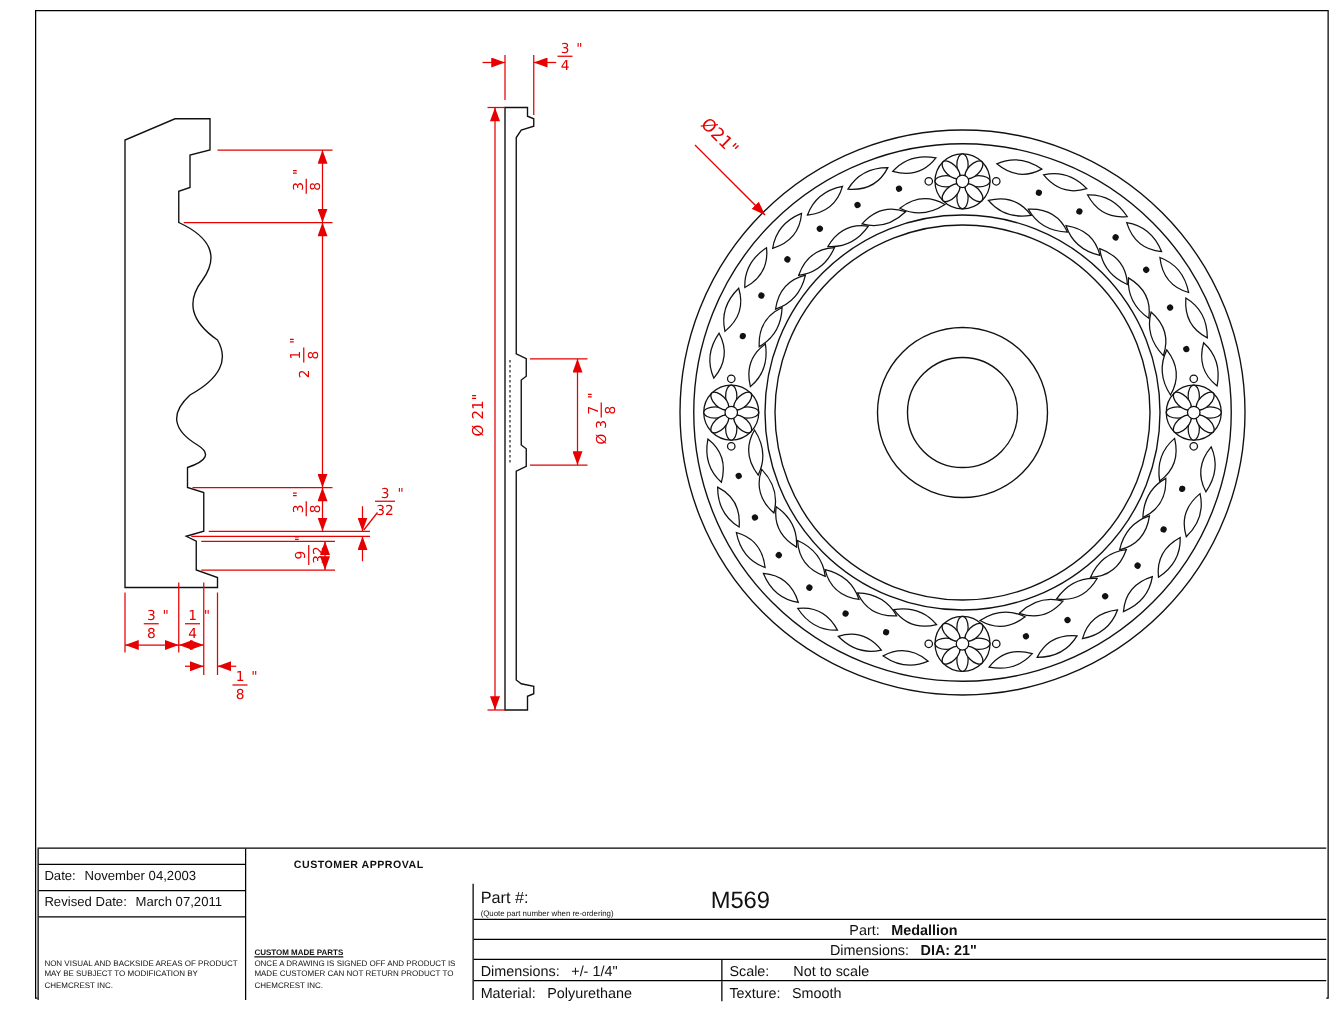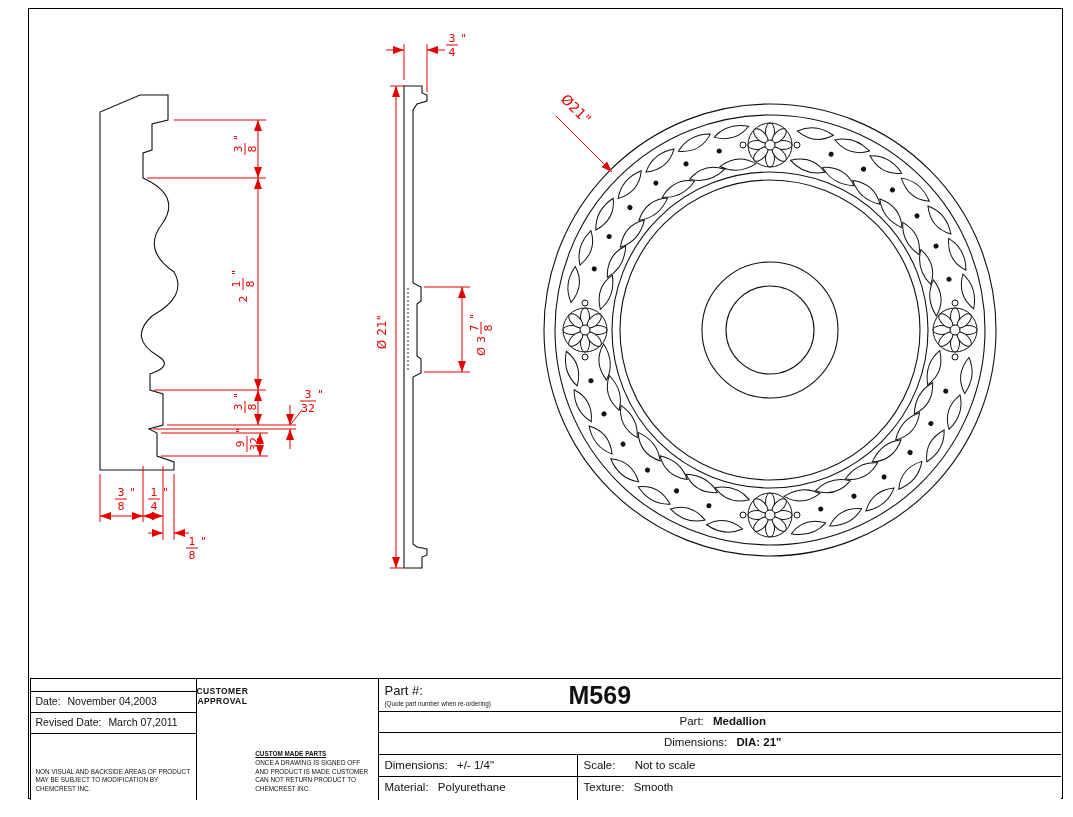--- a/index.html
+++ b/index.html
@@ -26,30 +26,30 @@
   .logo-mark{width:56px;height:56px;flex:0 0 auto;}
   .logo-text{margin-left:10px;}
   .brand{font-family:"Liberation Serif",serif;font-size:27px;letter-spacing:3px;line-height:1;}
   .tagline{border-top:1.5px solid #000;margin-top:2px;padding-top:2px;font-size:7.5px;
            letter-spacing:1.6px;color:#333;}
   .tb-dates{width:166px;border-left:1.5px solid #000;box-sizing:border-box;display:flex;flex-direction:column;}
   .drows{margin-top:12px;border-top:1px solid #000;}
   .drow{height:21px;border-bottom:1px solid #000;font-size:10.5px;padding:3px 0 0 5px;box-sizing:border-box;white-space:nowrap;}
   .drow .val{margin-left:4px;}
   .tb-note{margin-top:auto;font-size:6.4px;line-height:1.35;padding:0 5px 6px 5px;}
-  .tb-approval{width:182px;border-left:1.5px solid #000;box-sizing:border-box;display:flex;flex-direction:row;}
+  .tb-approval{width:182px;border-left:1.5px solid #000;box-sizing:border-box;display:flex;flex-direction:column;}
   .appr-title{font-weight:bold;font-size:8.5px;text-align:center;padding-top:7px;letter-spacing:.4px;}
   .appr-note{margin-top:auto;font-size:6.4px;line-height:1.35;padding:0 7px 6px 7px;}
   .cmp-title{font-weight:bold;text-decoration:underline;display:block;}
-  .tb-part{flex:1;border-left:1.5px solid #000;box-sizing:border-box;display:flex;flex-direction:column;}
+  .tb-part{flex:1;border-left:1.5px solid #000;box-sizing:border-box;display:flex;flex-direction:column;margin-top:28px;}
   .p-row1{height:33px;display:flex;border-bottom:1px solid #000;box-sizing:border-box;}
   .p-no{width:190px;padding:2px 0 0 6px;box-sizing:border-box;}
   .p-no-label{font-size:13px;}
   .p-hint{display:block;font-size:6.3px;margin-top:1px;}
-  .p-noval{font-size:25px;font-weight:bold;align-self:center;}
+  .p-noval{font-size:19px;font-weight:normal;align-self:center;}
   .p-row2,.p-row3{height:21px;border-bottom:1px solid #000;font-size:11.5px;
                   padding:3px 0 0 6px;box-sizing:border-box;text-align:center;}
   .p-row3{height:22px;}
   .p-val-b{font-weight:bold;margin-left:6px;}
   .p-row4{height:22px;border-bottom:1px solid #000;display:flex;box-sizing:border-box;}
   .p-row5{flex:1;display:flex;box-sizing:border-box;}
   .p-c1{width:198px;padding:4px 0 0 6px;font-size:11.5px;box-sizing:border-box;}
   .p-c2{flex:1;border-left:1px solid #000;padding:4px 0 0 6px;font-size:11.5px;box-sizing:border-box;}
   .gap-s{margin-left:6px;} .gap-m{margin-left:16px;}
 </style>

